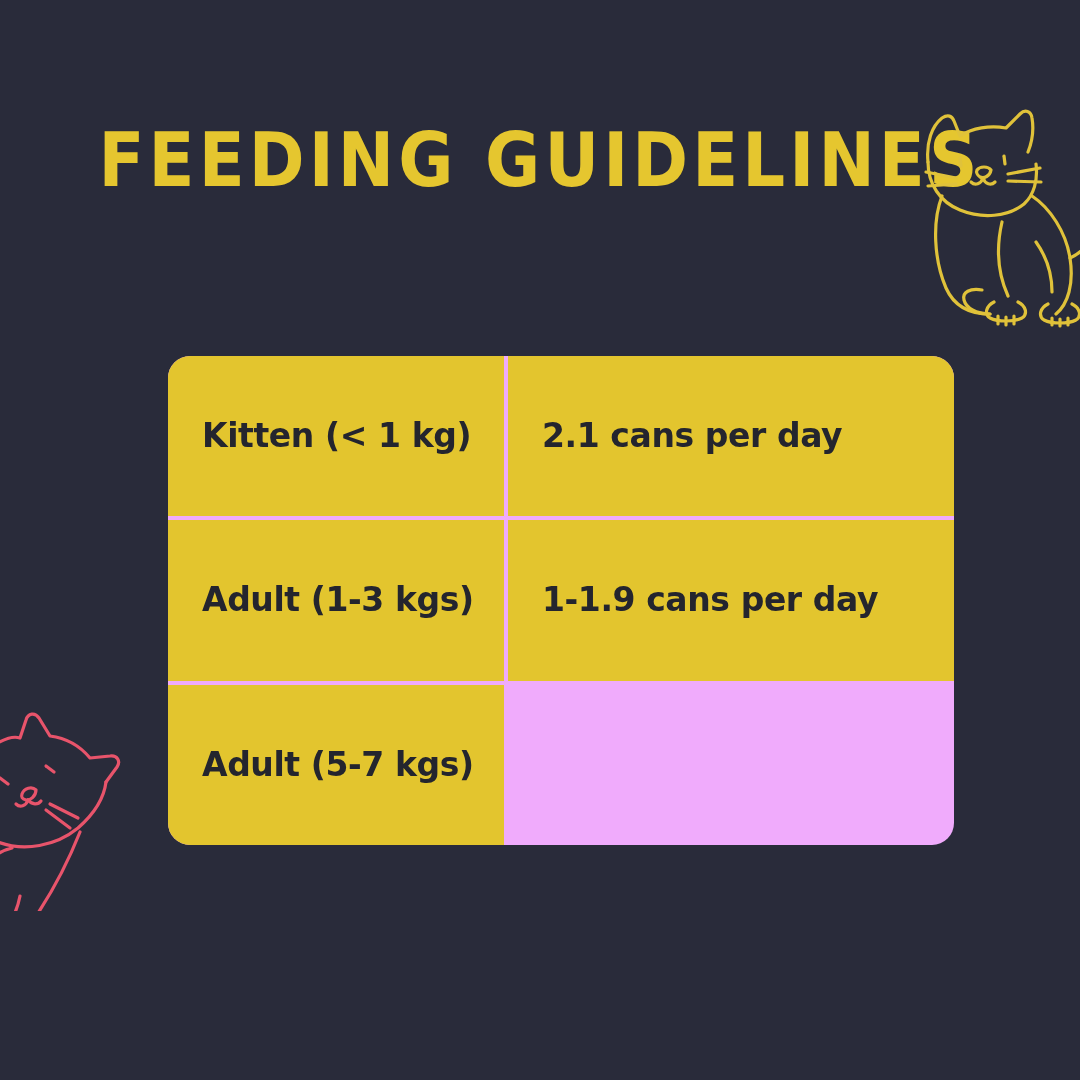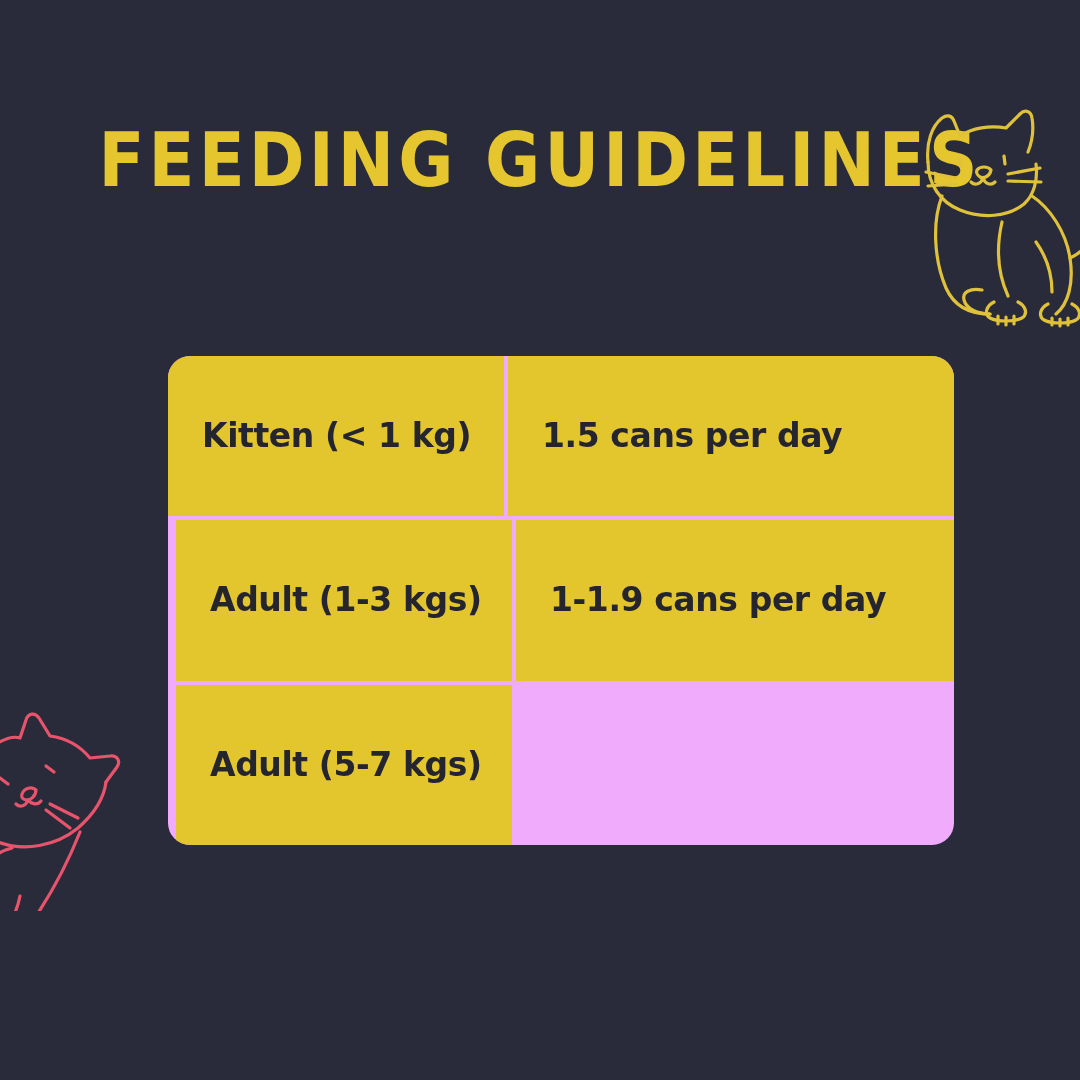--- a/index.html
+++ b/index.html
@@ -53,21 +53,20 @@
     display: flex;
     flex-direction: column;
   }
   .trow {
     display: flex;
     flex: 1 1 0;
     min-height: 0;
   }
   .trow + .trow {
     margin-top: 4px;
-    padding-left: 8px;
   }
   .tcell {
     background: #e3c52e;
     display: flex;
     align-items: center;
     min-width: 0;
   }
   .tcell.c-left {
     width: 336px;
     flex: 0 0 336px;
@@ -226,21 +225,21 @@
     </svg>
   </div>
 
   <div id="table">
 
     <div class="trow">
       <div class="tcell c-left">
         <span class="celltext">Kitten (&lt; 1 kg)</span>
       </div>
       <div class="tcell c-right">
-        <span class="celltext">1.5 cans per day</span>
+        <span class="celltext">2.1 cans per day</span>
       </div>
     </div>
 
     <div class="trow">
       <div class="tcell c-left">
         <span class="celltext">Adult (1-3 kgs)</span>
       </div>
       <div class="tcell c-right">
         <span class="celltext">1-1.9 cans per day</span>
       </div>

